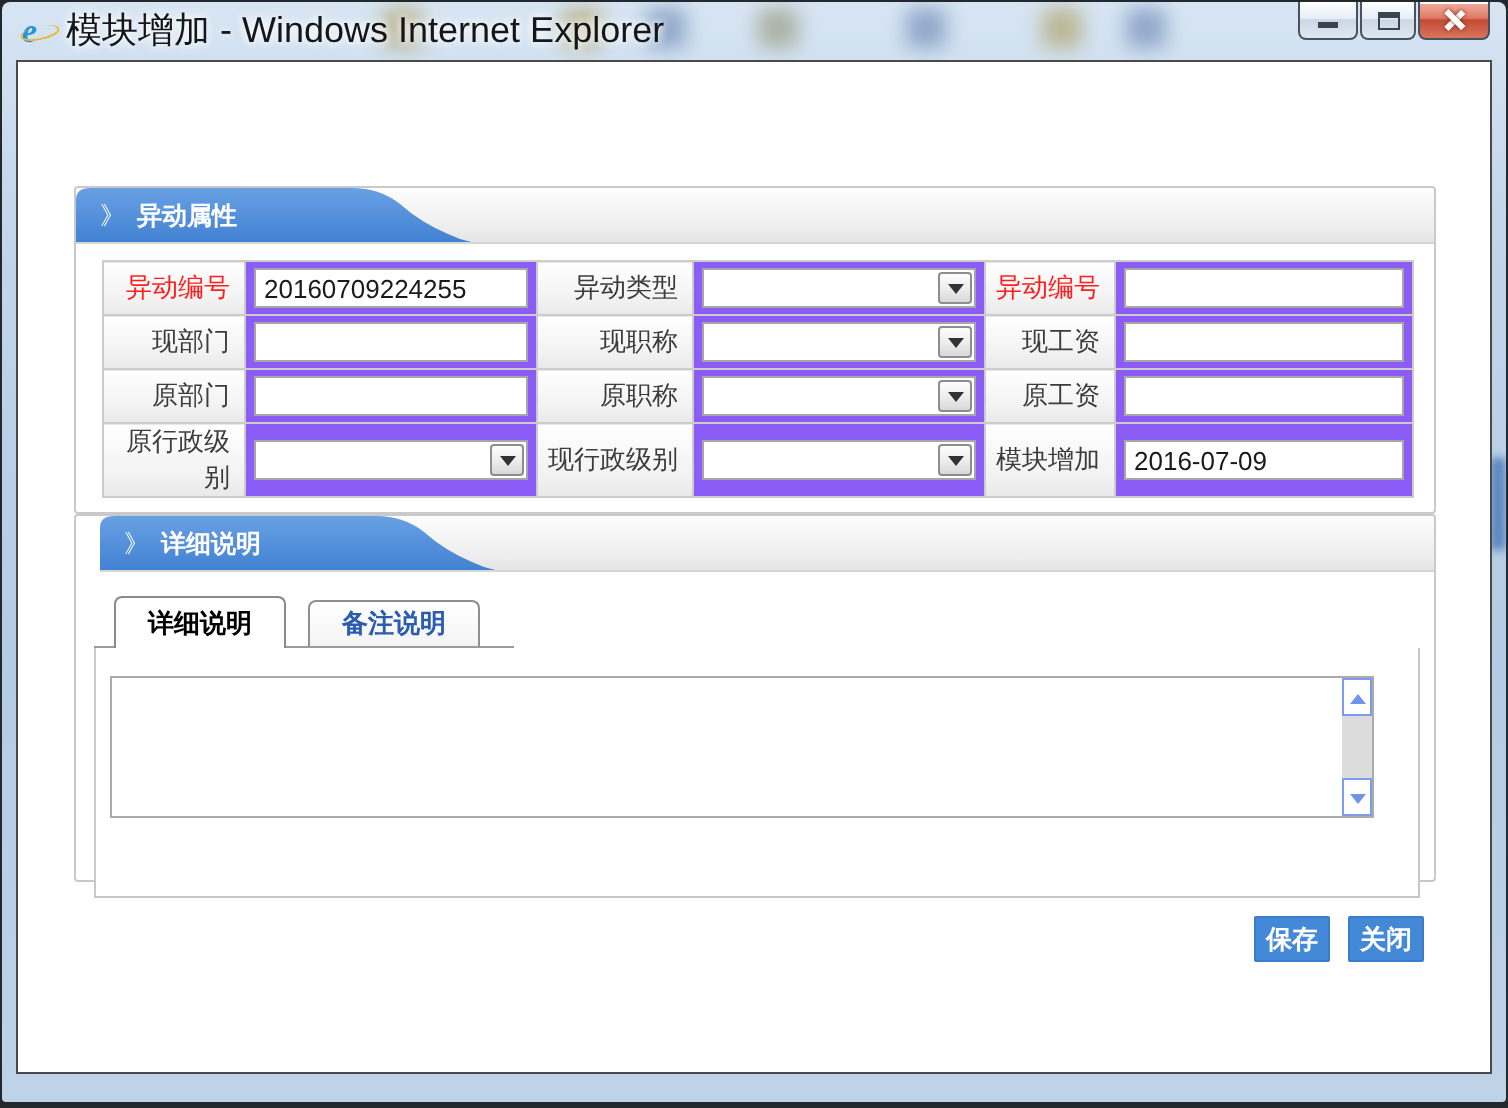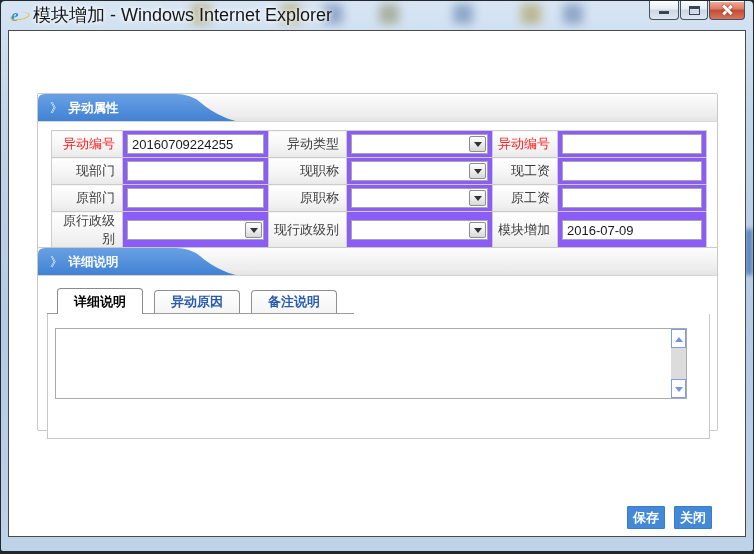--- a/index.html
+++ b/index.html
@@ -39,21 +39,21 @@
 
   
   .content { position:absolute; left:8px; top:30px; width:738px; height:507px;
     background:#ffffff; border:1px solid #4a4a4a; }
   .page-title { position:absolute; left:0; top:12px; width:100%; text-align:center;
     font-size:17px; font-weight:bold; color:#000; letter-spacing:1px; }
 
   .panel { position:absolute; left:28px; width:681px; background:#fff;
     border:1px solid #c9c9c9; border-radius:2px; }
   .panel1 { top:44px; height:164px;margin-top:18px; }
-  .panel2 { top:216px; height:184px; }
+  .panel2 { top:226px; height:184px;padding-left:12px; }
 
   .sec-header { position:relative; height:28px;
     background:linear-gradient(180deg,#fdfdfd 0%,#ececec 80%,#e4e4e4 100%);
     border-bottom:1px solid #d6d6d6; border-radius:2px 2px 0 0; overflow:hidden; }
   .sec-tab-svg { position:absolute; left:0; top:0; }
   .sec-label { position:absolute; left:12px; top:0; height:28px; line-height:28px;
     color:#ffffff; font-size:12.5px; font-weight:bold; }
   .sec-label .chev { margin-right:6px; font-weight:normal; }
 
   
@@ -95,21 +95,21 @@
   .sbar-up { top:0; } .sbar-dn { bottom:0; }
   .tri-up { position:absolute; left:50%; top:50%; margin:-2px 0 0 -4px;
     border-left:4px solid transparent; border-right:4px solid transparent; border-bottom:5px solid #6f94ea; }
   .tri-dn { position:absolute; left:50%; top:50%; margin:-2px 0 0 -4px;
     border-left:4px solid transparent; border-right:4px solid transparent; border-top:5px solid #6f94ea; }
 
   
   .btn-row { position:absolute; top:427px; right:33px; display:flex; gap:9px; }
   .act-btn { min-width:32px; height:23px; padding:0 5px; background:#4389d8;
     border:1px solid #3a7cc8; color:#ffffff; font-size:13px; font-weight:bold;
-    display:flex; align-items:center; justify-content:center; cursor:pointer; border-radius:1px;margin-top:48px; }
+    display:flex; align-items:center; justify-content:center; cursor:pointer; border-radius:1px; }
 </style>
 </head>
 <body>
 
 <div class="win">
   <div class="glass">
     <div class="glass-blob" style="left:190px;background:#a89448;"></div>
     <div class="glass-blob" style="left:280px;background:#a89448;"></div>
     <div class="glass-blob" style="left:322px;background:#5878a8;"></div>
     <div class="glass-blob" style="left:378px;background:#8a8a66;"></div>
@@ -230,21 +230,20 @@
     <div class="panel panel2">
       <div class="sec-header">
         <svg class="sec-tab-svg" width="210" height="28" viewBox="0 0 210 28">
           <path d="M0,28 L0,6 Q0,0 7,0 L138,0 Q152,0 162,8 Q172,17 186,23 Q196,28 208,28 Z" fill="url(#g1)"></path>
         </svg>
         <span class="sec-label"><span class="chev">》</span><span>详细说明</span></span>
       </div>
 
       <div class="tabstrip">
         <div class="tab active">详细说明</div>
-        <div class="tab idle">异动原因</div>
         <div class="tab idle">备注说明</div>
       </div>
 
       <div class="tab-body">
         <div class="ta-wrap">
           <textarea class="ta" style=""></textarea>
           <div class="sbar">
             <div class="sbar-btn sbar-up">
                 <span class="tri-up"></span>
               </div>

